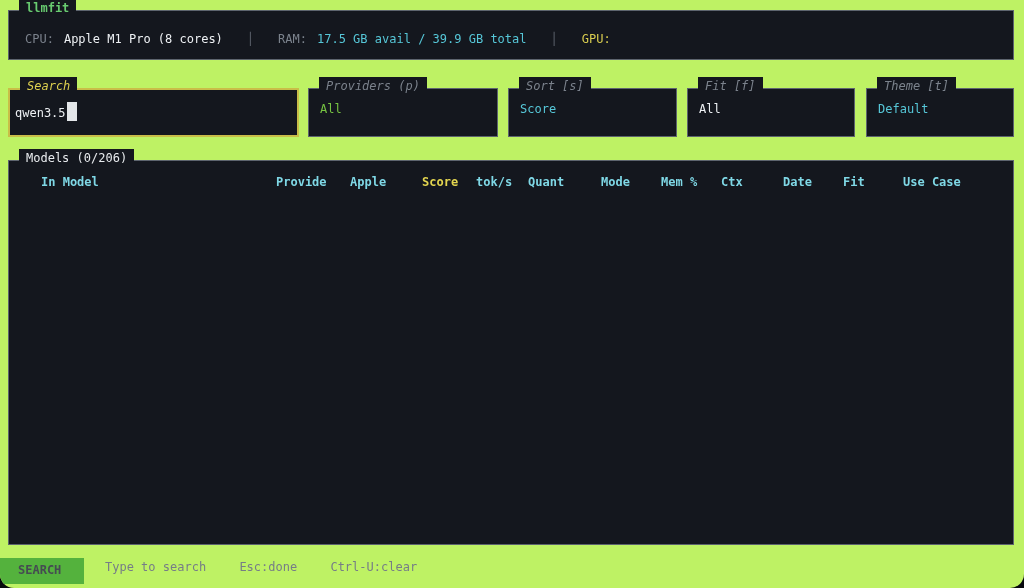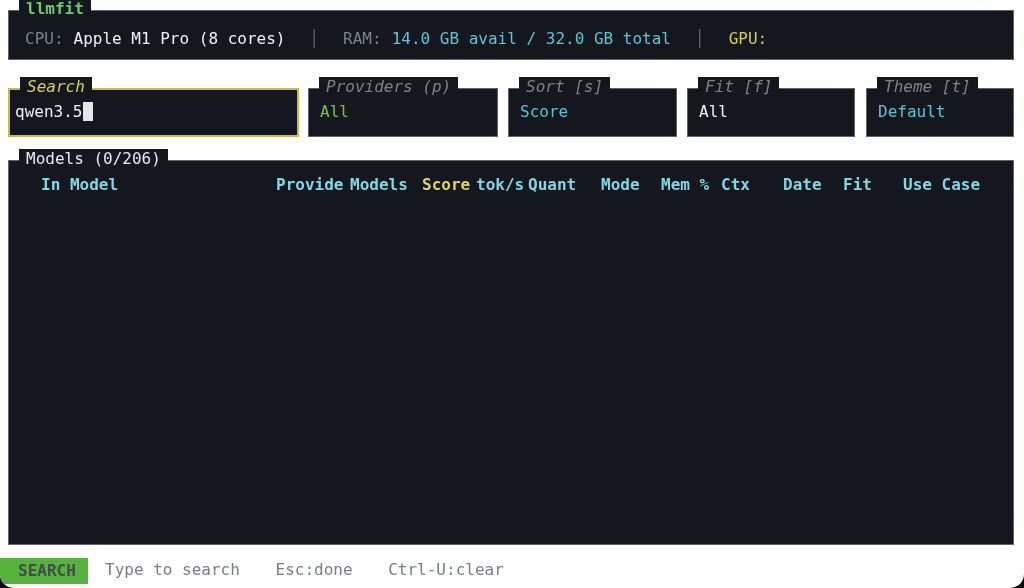--- a/index.html
+++ b/index.html
@@ -1,18 +1,18 @@
 <!DOCTYPE html>
 <html><head>
 <meta charset="utf-8">
 <style>
   html,body{margin:0;padding:0;background:#07090d;}
   .window{
-    position:relative;width:1024px;height:588px;background:#ffffff;
-    font-family:"DejaVu Sans Mono",monospace;font-size:16px;color:#eef1f4;
+    position:relative;width:1024px;height:588px;background:#bef264;
+    font-family:"DejaVu Sans Mono",monospace;font-size:12px;color:#eef1f4;
     overflow:hidden;border-radius:0 0 14px 14px;
   }
   .box{position:absolute;border:1px solid #5d646e;box-sizing:border-box;background:#14171e;}
   .box-title{
     position:absolute;top:-12px;left:10px;background:#14171e;
     padding:0 7px;line-height:19px;white-space:nowrap;
   }
   
   .top-box{left:8px;top:10px;width:1006px;height:50px;}
   .top-box .box-title{color:#68cb70;font-weight:bold;}
@@ -60,21 +60,21 @@
 
 <div class="window">
 
   <div class="box top-box">
     <span class="box-title">llmfit</span>
     <div class="sys-line">
       <span class="lbl">CPU:</span>
       <span class="white">Apple M1 Pro (8 cores)</span>
       <span class="sep">│</span>
       <span class="lbl">RAM:</span>
-      <span class="cyan">14.0 GB avail / 32.0 GB total</span>
+      <span class="cyan">17.5 GB avail / 39.9 GB total</span>
       <span class="sep">│</span>
       <span class="yellow" style="margin-right:26px">GPU:</span>
     </div>
   </div>
 
   <div class="box fbox search-box">
     <span class="box-title">Search</span>
     <div class="val"><span>qwen3.5</span><span class="cursor"></span></div>
   </div>
 
@@ -96,21 +96,21 @@
   <div class="box fbox theme-box">
     <span class="box-title">Theme [t]</span>
     <div class="val cyan">Default</div>
   </div>
 
   <div class="box models-box">
     <span class="box-title">Models (0/206)</span>
     <div class="mheader">
       <span class="mcol" style="left:32px">In Model</span>
       <span class="mcol" style="left:267px">Provide</span>
-      <span class="mcol" style="left:341px">Models</span>
+      <span class="mcol" style="left:341px">Apple</span>
       <span class="mcol hl" style="left:413px">Score</span>
       <span class="mcol" style="left:467px">tok/s</span>
       <span class="mcol" style="left:519px">Quant</span>
       <span class="mcol" style="left:592px">Mode</span>
       <span class="mcol" style="left:652px">Mem %</span>
       <span class="mcol" style="left:712px">Ctx</span>
       <span class="mcol" style="left:774px">Date</span>
       <span class="mcol" style="left:834px">Fit</span>
       <span class="mcol" style="left:894px">Use Case</span>
     </div>

